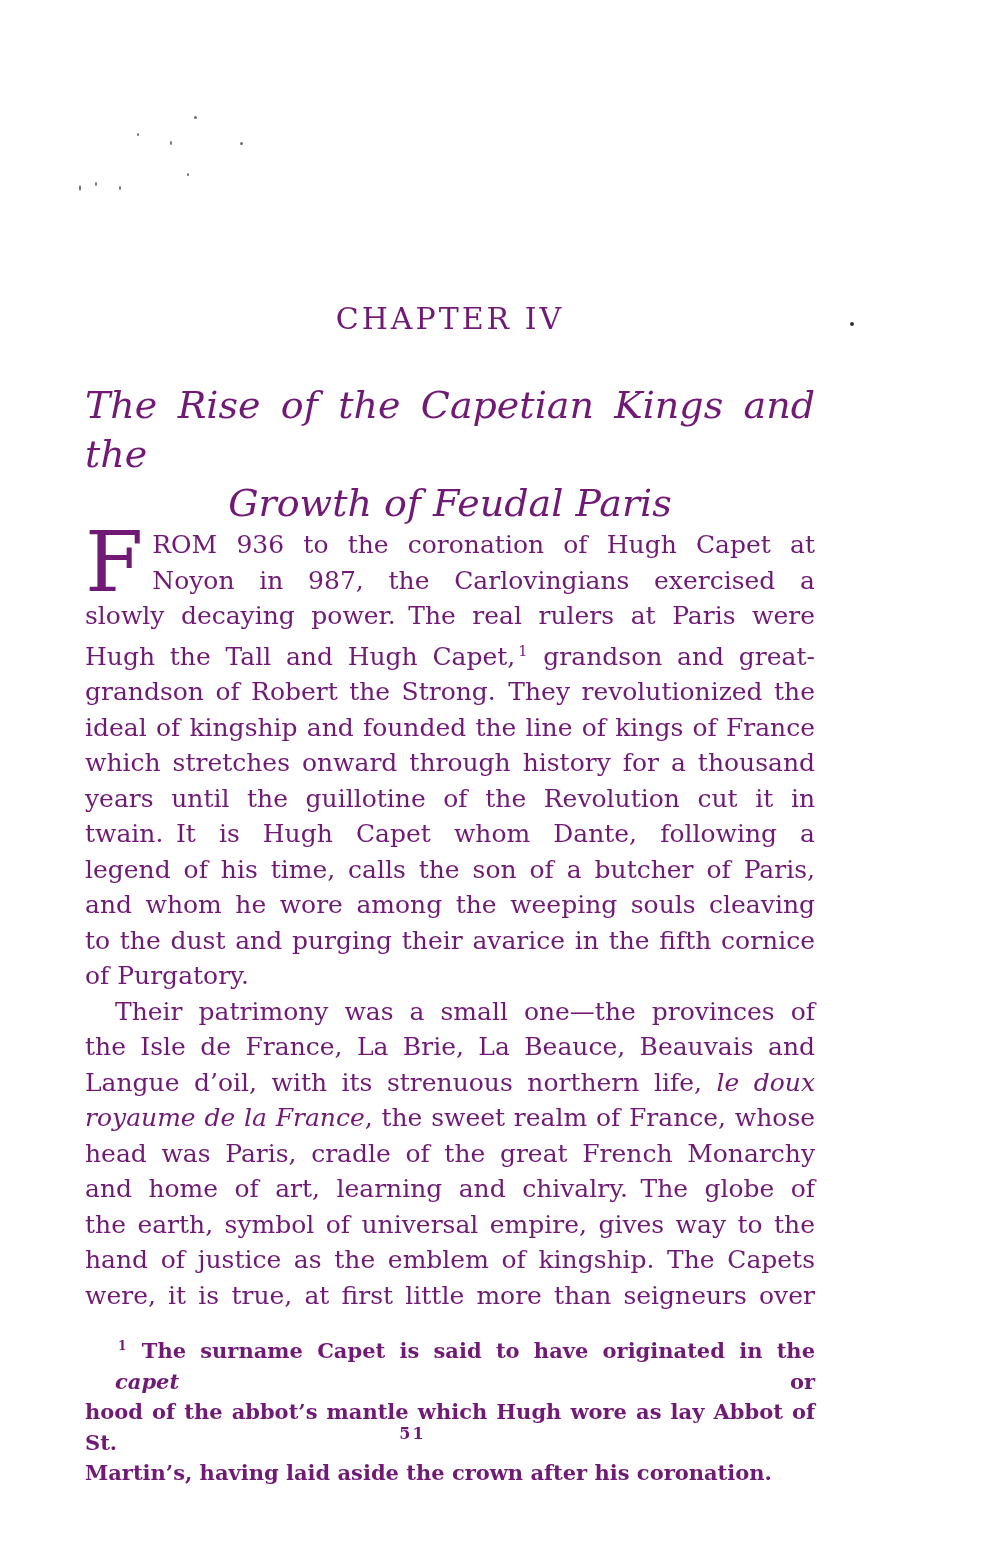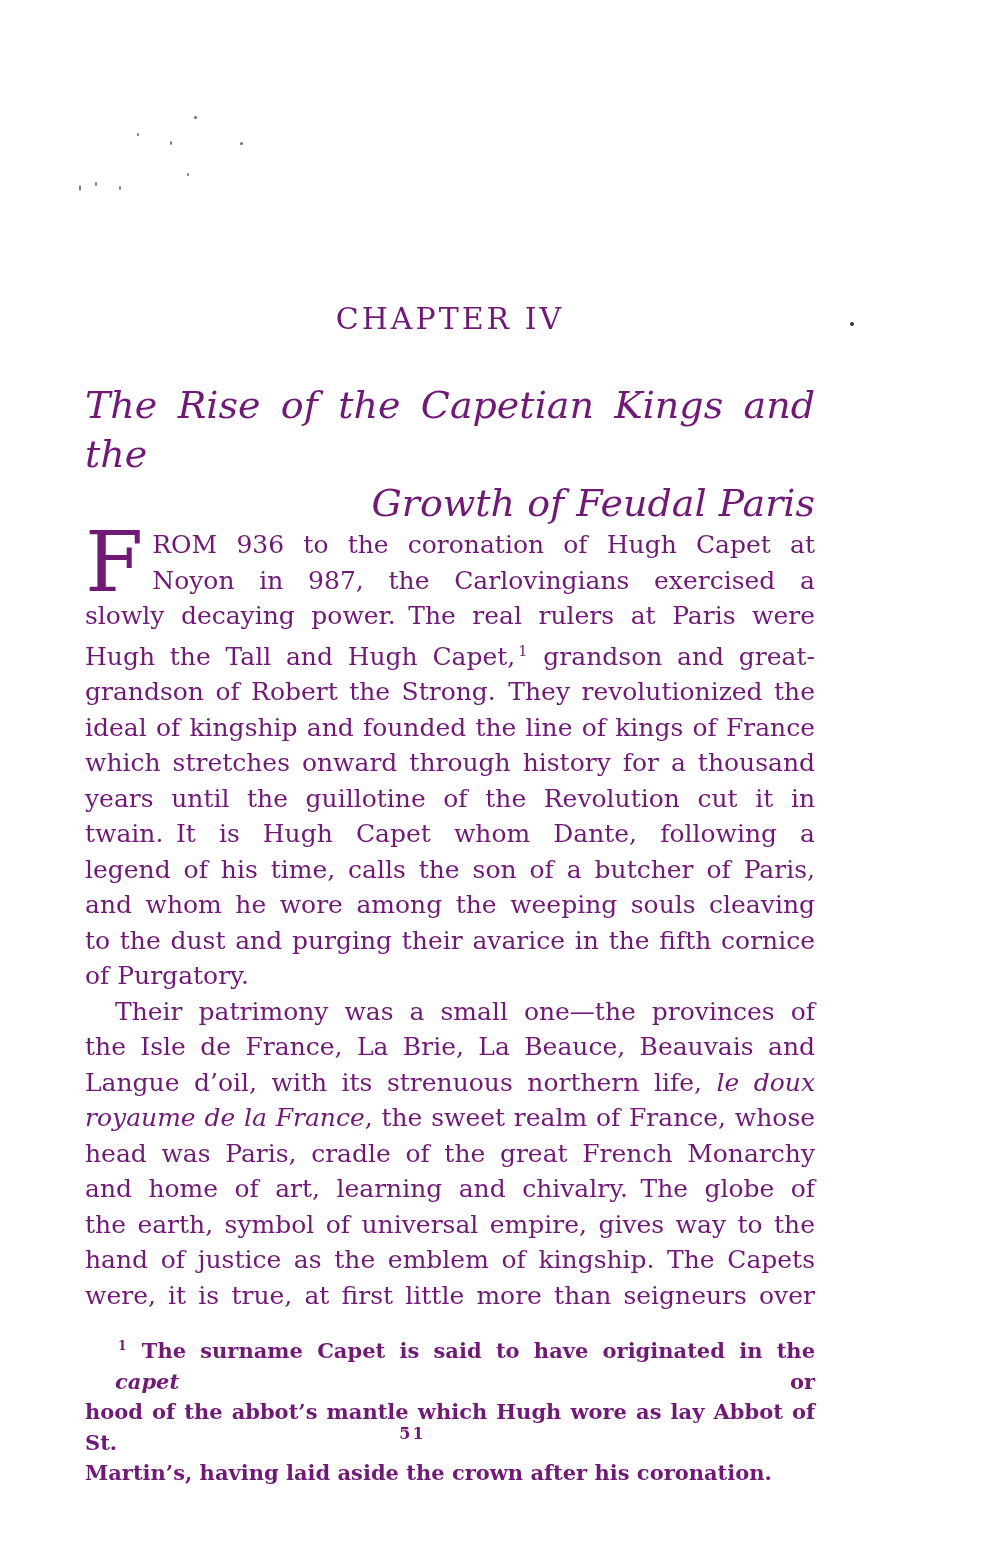--- a/index.html
+++ b/index.html
@@ -21,21 +21,21 @@
     font-weight: 500;
   }
   .chapter-title {
     position: absolute;
     top: 381px; left: 85px; width: 730px;
     font-style: italic;
     font-size: 38px;
     line-height: 49px;
   }
   .title-line1 { text-align: justify; text-align-last: justify; }
-  .title-line2 { text-align: right; }
+  .title-line2 { text-align: center; }
   .body-text {
     position: absolute;
     top: 527px; left: 85px; width: 730px;
     font-size: 25px;
     line-height: 35.5px;
   }
   .footnote {
     position: absolute;
     top: 1331px; left: 85px; width: 730px;
     font-size: 21px;

